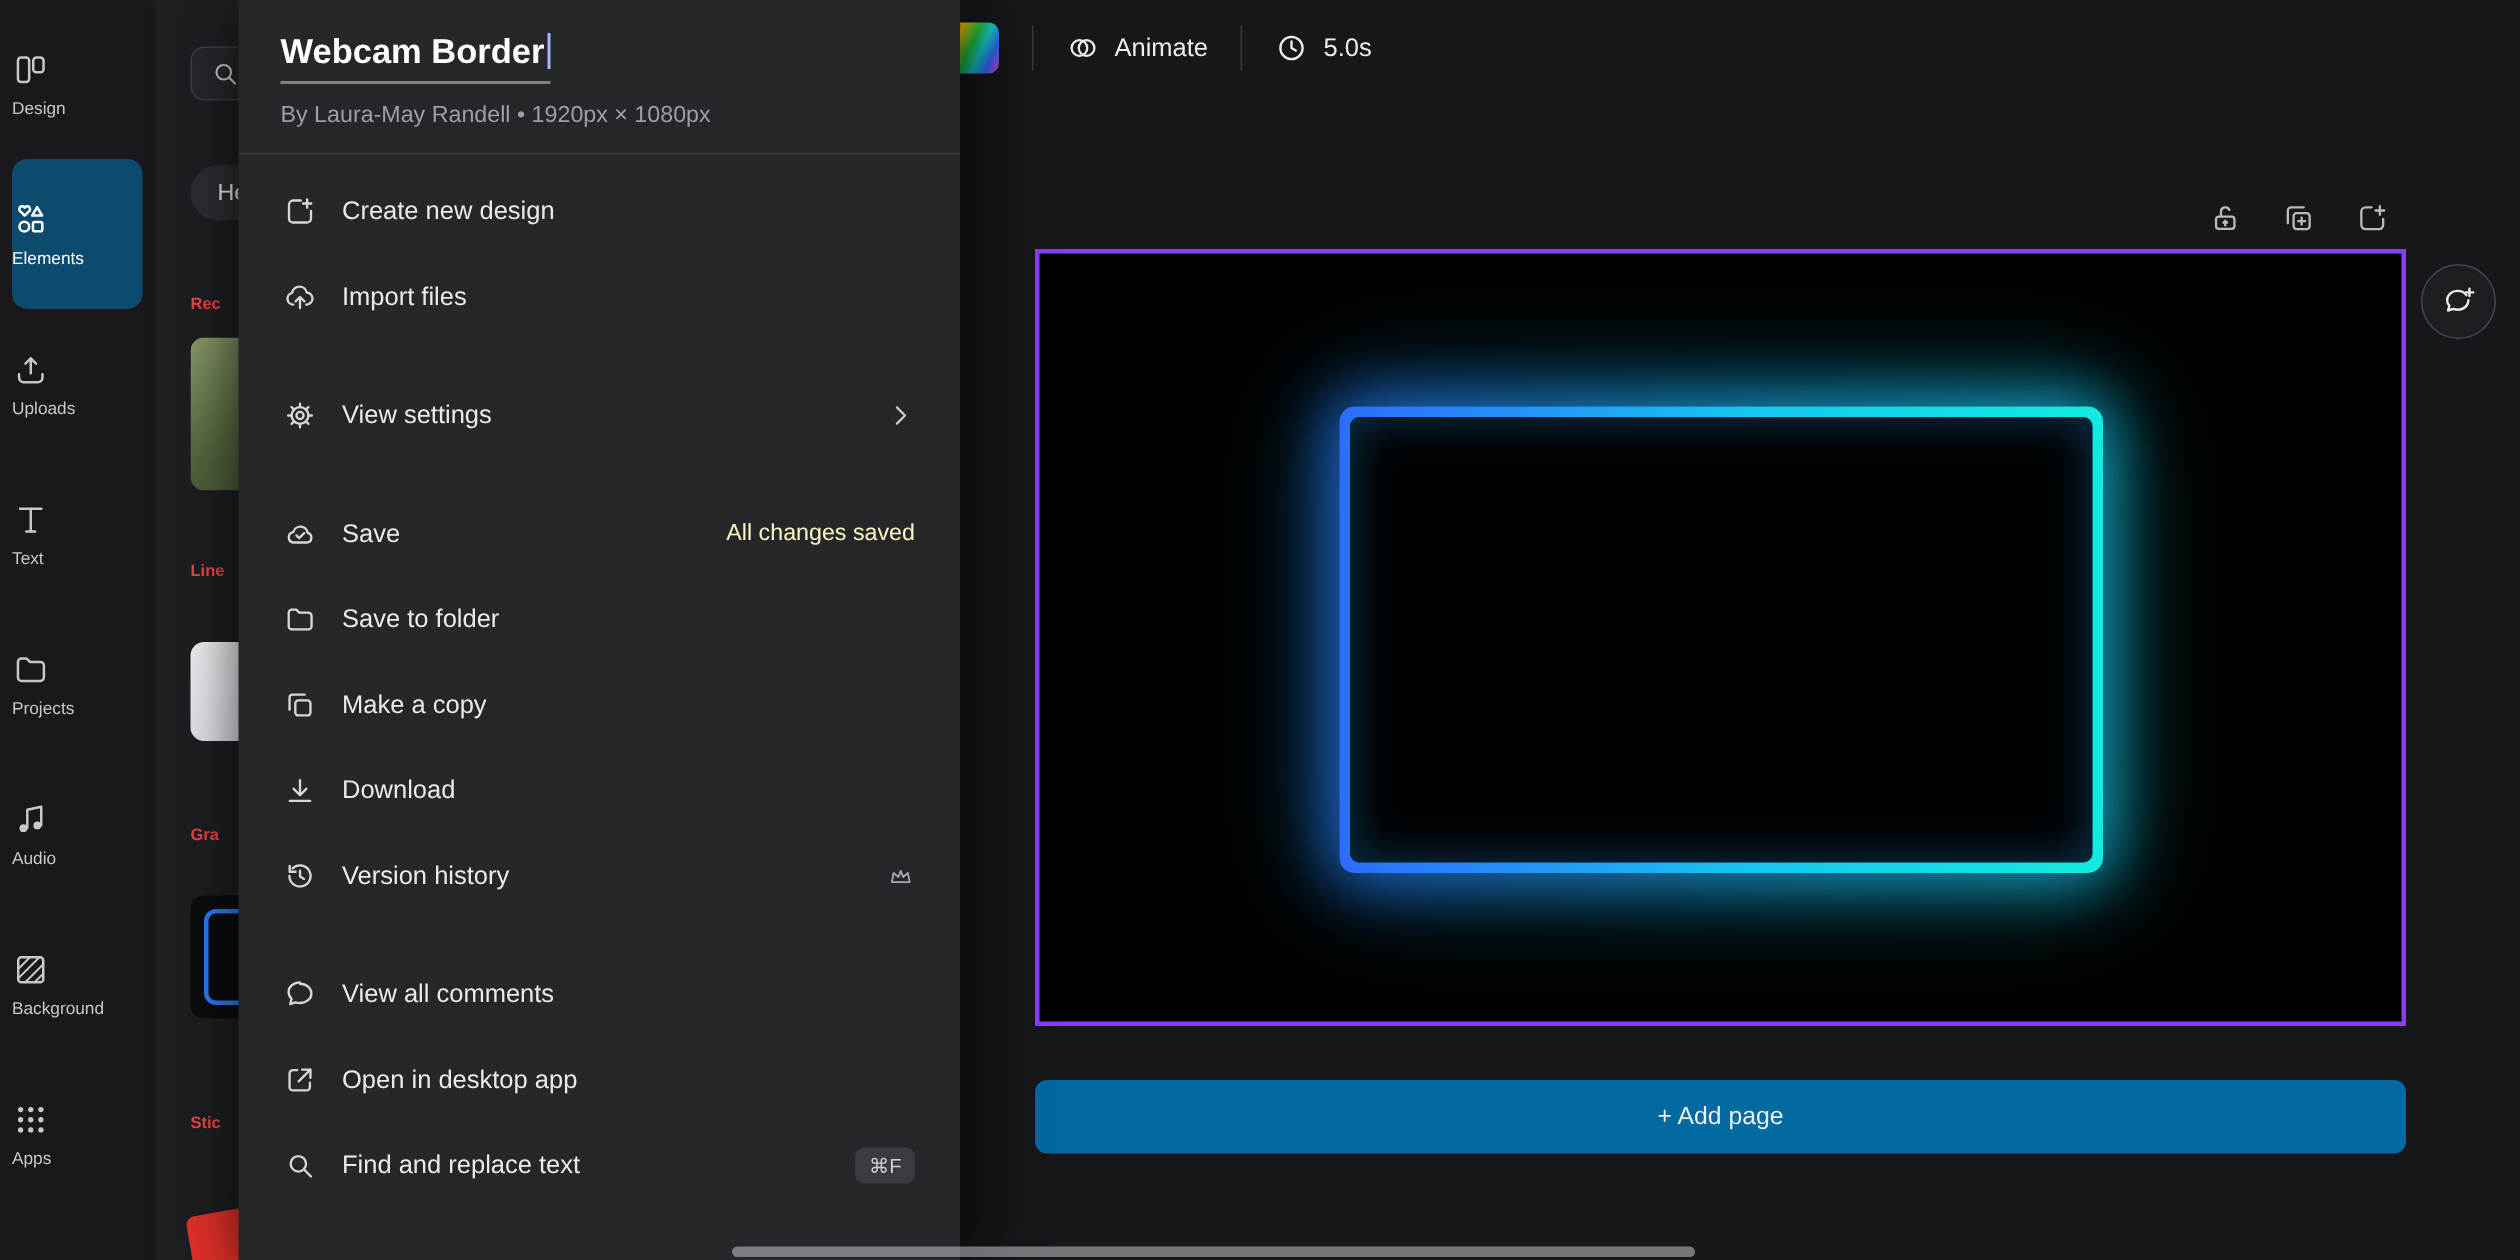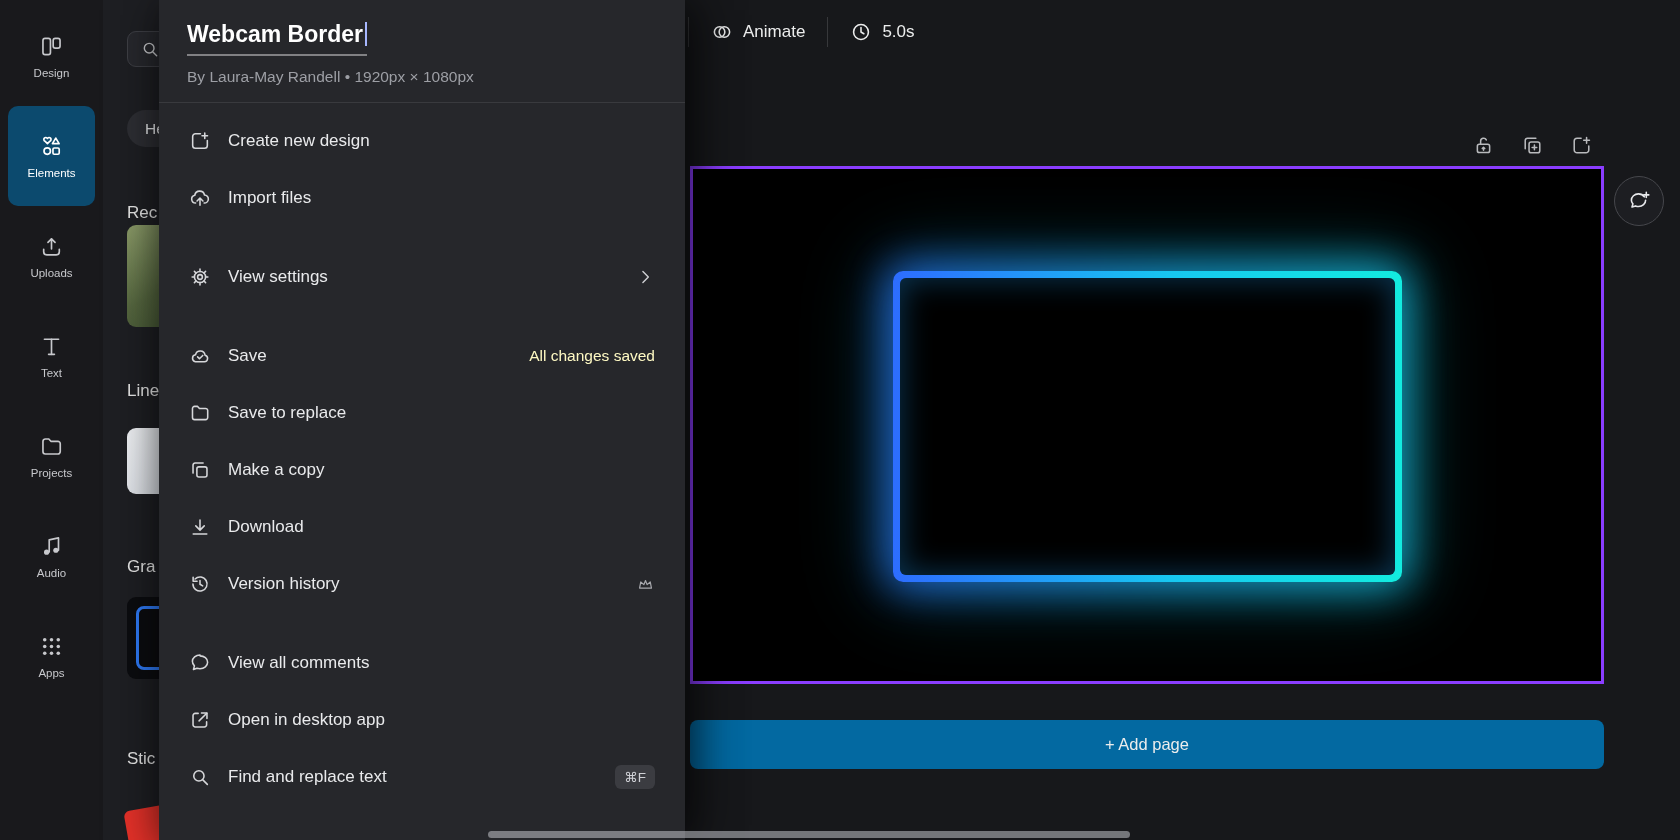--- a/index.html
+++ b/index.html
@@ -3,35 +3,35 @@
 <meta charset="utf-8">
 <style>
   html,body{margin:0;padding:0;width:1680px;height:840px;overflow:hidden;background:#17181b;
     font-family:"Liberation Sans",sans-serif;-webkit-font-smoothing:antialiased;}
   .app{position:relative;width:1680px;height:840px;}
   button{background:none;border:none;padding:0;margin:0;font:inherit;color:inherit;cursor:pointer;}
   svg{display:block;}
 
   
   .rail{position:absolute;left:0;top:0;bottom:0;width:103px;background:#19191c;z-index:15;padding-top:6px;box-sizing:border-box;}
-  .rail-item{height:100px;margin:0 8px;border-radius:10px;display:flex;flex-direction:column;align-items:center;
+  .rail-item{height:100px;margin:0 8px;border-radius:10px;display:flex;flex-direction:column;align-items:flex-start;
     justify-content:center;gap:8px;color:#c7c8cc;font-size:11.5px;}
   .rail-item.active{background:#0c4a6e;color:#ffffff;}
   .rail-item .ric{width:25px;height:25px;}
   .rail-item svg{width:25px;height:25px;fill:none;stroke:currentColor;stroke-width:1.6;stroke-linecap:round;stroke-linejoin:round;}
   .rail-item svg .fil{fill:currentColor;stroke:none;}
 
   
   .panel{position:absolute;left:103px;top:0;bottom:0;width:513px;background:#1e1f23;z-index:10;overflow:hidden;}
   .panel-search{position:absolute;left:24px;top:31px;width:460px;height:36px;background:#27282d;border:1px solid #3e3f45;
     border-radius:9px;display:flex;align-items:center;padding:0 12px;color:#c9cacd;box-sizing:border-box;}
   .panel-search svg{width:20px;height:20px;fill:none;stroke:currentColor;stroke-width:1.7;stroke-linecap:round;}
   .panel-chip{position:absolute;left:24px;top:110px;height:37px;min-width:110px;background:#2d2e33;border-radius:19px;
     display:flex;align-items:center;padding:0 18px;color:#e7e8ea;font-size:15.5px;box-sizing:border-box;}
-  .panel-heading{position:absolute;left:24px;color:#e5e5e5;font-size:17px;font-weight:400;}
+  .panel-heading{position:absolute;left:24px;color:#ef4444;font-size:11px;font-weight:700;}
   .thumb{position:absolute;left:24px;border-radius:9px;}
   .thumb-recent{top:225px;width:150px;height:102px;background:
     radial-gradient(60px 40px at 70% 20%,rgba(255,255,255,.35),rgba(255,255,255,0) 70%),
     linear-gradient(150deg,#8a9a68 0%,#55663f 45%,#36482b 100%);}
   .thumb-lines{top:428px;width:148px;height:66px;background:linear-gradient(135deg,#eef0f3,#c3c9d2);}
   .thumb-frame{top:597px;width:150px;height:82px;background:#0c0d10;position:absolute;}
   .thumb-frame::after{content:"";position:absolute;inset:9px;border:3px solid #2f7bf7;border-radius:8px;}
   .thumb-sticker{top:795px;width:140px;height:70px;background:none;}
   .thumb-sticker::before{content:"";position:absolute;left:0;top:6px;width:120px;height:52px;background:#e23129;
     border-radius:6px;transform:rotate(-10deg);}
@@ -60,21 +60,21 @@
     box-shadow:inset 0 0 30px 2px rgba(30,150,230,.35);}
 
   .comment-fab{position:absolute;left:998px;top:176px;width:50px;height:50px;border-radius:50%;background:#1d1e22;
     border:1.5px solid #46474c;display:flex;align-items:center;justify-content:center;color:#e8e9ec;}
   .comment-fab svg{width:24px;height:24px;fill:none;stroke:currentColor;stroke-width:1.6;stroke-linecap:round;stroke-linejoin:round;}
 
   .add-page{position:absolute;left:74px;top:720px;width:914px;height:49px;border-radius:8px;background:#0369a1;
     color:#eceded;font-size:16.5px;font-weight:500;display:flex;align-items:center;justify-content:center;}
 
   
-  .file-menu{position:absolute;left:159px;top:0;bottom:0;width:526px;background:#26272b;z-index:40;
+  .file-menu{position:absolute;left:159px;top:0;bottom:0;width:481px;background:#26272b;z-index:40;
     box-shadow:14px 0 44px rgba(0,0,0,.45),0 10px 40px rgba(0,0,0,.5);display:flex;flex-direction:column;box-sizing:border-box;}
   .menu-header{padding:20px 28px 16px;}
   .menu-title{display:inline-block;font-size:23px;font-weight:700;color:#ffffff;line-height:1.25;
     border-bottom:2px solid rgba(255,255,255,.42);padding-bottom:5px;}
   .cursor{display:inline-block;width:2px;height:24px;background:#a7b7ff;vertical-align:-4px;margin-left:2px;}
   .menu-byline{margin-top:12px;font-size:15.5px;color:#9d9fa5;}
   .menu-sep{height:1px;background:rgba(255,255,255,.09);}
   .menu-list{padding-top:10px;text-align:right;}
   .menu-item{display:flex;align-items:center;height:57px;padding:0 30px;gap:17px;font-size:17px;color:#e9eaec;}
   .menu-item .mic{width:22px;height:22px;color:#d6d7da;flex:none;}
@@ -151,20 +151,29 @@
             <path d="M9.8 17.3V5.6l8.9-1.9v11.8"></path>
             <circle class="fil" cx="7.3" cy="17.4" r="2.5"></circle>
             <circle class="fil" cx="16.2" cy="15.6" r="2.5"></circle>
           </svg>
       </span>
       <span>Audio</span>
     </div>
     <div class="rail-item">
       <span class="ric">
         <svg viewBox="0 0 24 24">
+            <rect x="4" y="4" width="16" height="16" rx="2"></rect>
+            <path d="M4 11.5 11.5 4M4 17.5 17.5 4M8.5 20 20 8.5M14.5 20 20 14.5" stroke-width="1.3"></path>
+          </svg>
+      </span>
+      <span>Background</span>
+    </div>
+    <div class="rail-item">
+      <span class="ric">
+        <svg viewBox="0 0 24 24">
             <g class="fil">
               <circle cx="5.5" cy="5.5" r="1.7"></circle>
               <circle cx="12" cy="5.5" r="1.7"></circle>
               <circle cx="18.5" cy="5.5" r="1.7"></circle>
               <circle cx="5.5" cy="12" r="1.7"></circle>
               <circle cx="12" cy="12" r="1.7"></circle>
               <circle cx="18.5" cy="12" r="1.7"></circle>
               <circle cx="5.5" cy="18.5" r="1.7"></circle>
               <circle cx="12" cy="18.5" r="1.7"></circle>
               <circle cx="18.5" cy="18.5" r="1.7"></circle>
@@ -331,21 +340,21 @@
         <span class="mi-spacer"></span>
         <span class="mi-trailing">All changes saved</span>
       </div>
 
       <div class="menu-item">
         <span class="mic">
           <svg viewBox="0 0 24 24">
               <path d="M3.8 7.1a2.3 2.3 0 0 1 2.3-2.3h3.3l2 2.2h6.7a2.3 2.3 0 0 1 2.3 2.3v7.6a2.3 2.3 0 0 1-2.3 2.3H6.1a2.3 2.3 0 0 1-2.3-2.3z"></path>
             </svg>
         </span>
-        <span>Save to replace</span>
+        <span>Save to folder</span>
       </div>
 
       <div class="menu-item">
         <span class="mic">
           <svg viewBox="0 0 24 24">
               <rect x="8.6" y="8.6" width="11" height="11" rx="2.2"></rect>
               <path d="M15.4 4.4H6.6a2.2 2.2 0 0 0-2.2 2.2v8.8"></path>
             </svg>
         </span>
         <span>Make a copy</span>

